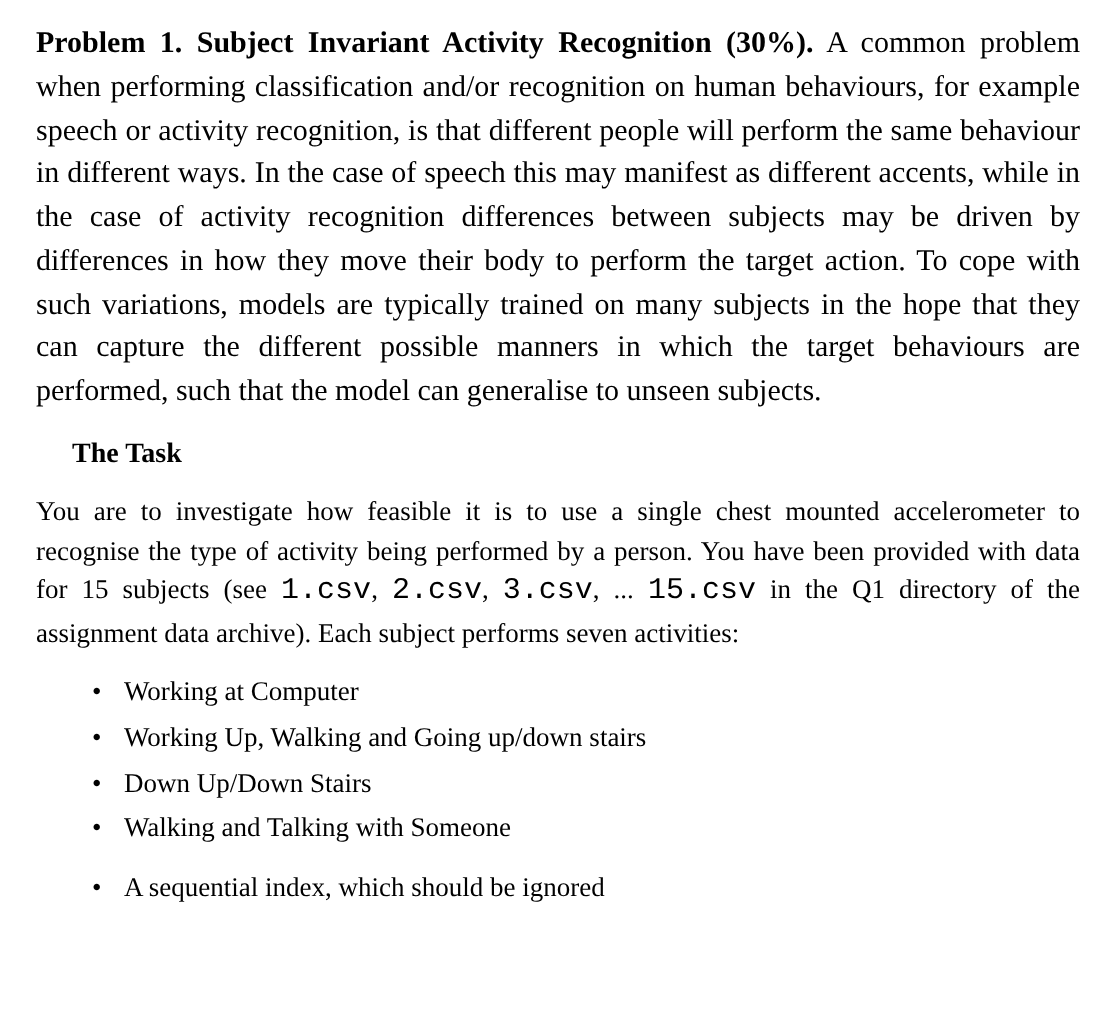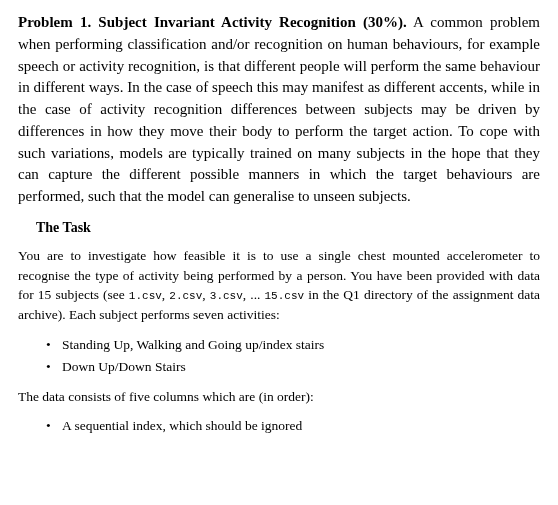--- a/index.html
+++ b/index.html
@@ -82,42 +82,43 @@
 
     .final-list li::before {
       content: "•";
       position: absolute;
       left: 0;
       top: 0;
     }
 
     code, .code-inline {
       font-family: "Courier New", Courier, monospace;
-      font-size: 11px;
+      font-size: 15px;
     }
   </style>
 </head>
 <body>
 
 <div>
   <p class="problem-title">
     <strong>Problem 1. Subject Invariant Activity Recognition (30%).</strong><span> A common problem when performing classification and/or recognition on human behaviours, for example speech or activity recognition, is that different people will perform the same behaviour in different ways. In the case of speech this may manifest as different accents, while in the case of activity recognition differences between subjects may be driven by differences in how they move their body to perform the target action. To cope with such variations, models are typically trained on many subjects in the hope that they can capture the different possible manners in which the target behaviours are performed, such that the model can generalise to unseen subjects.</span>
   </p>
 </div>
 
 <div class="task-section">
   <div class="task-heading">The Task</div>
 
   <p class="task-paragraph">
     <span>You are to investigate how feasible it is to use a single chest mounted accelerometer to recognise the type of activity being performed by a person.  You have been provided with data for 15 subjects (see </span><span class="code-inline">1.csv</span><span>, </span><span class="code-inline">2.csv</span><span>, </span><span class="code-inline">3.csv</span><span>, ... </span><span class="code-inline">15.csv</span><span> in the Q1 directory of the assignment data archive). Each subject performs seven activities:</span>
   </p>
 
   <ul class="activities-list">
-    <li><span>Standing Up, Walking and Going up/index stairs</span></li>
+    <li><span>Working at Computer</span></li>
+    <li><span>Working Up, Walking and Going up/down stairs</span></li>
     <li><span>Down Up/Down Stairs</span></li>
+    <li><span>Walking and Talking with Someone</span></li>
   </ul>
 
-  <p class="data-paragraph">The data consists of five columns which are (in order):</p>
 
   <ul class="final-list">
     <li><span>A sequential index, which should be ignored</span></li>
   </ul>
 </div>
 
 </body></html>

